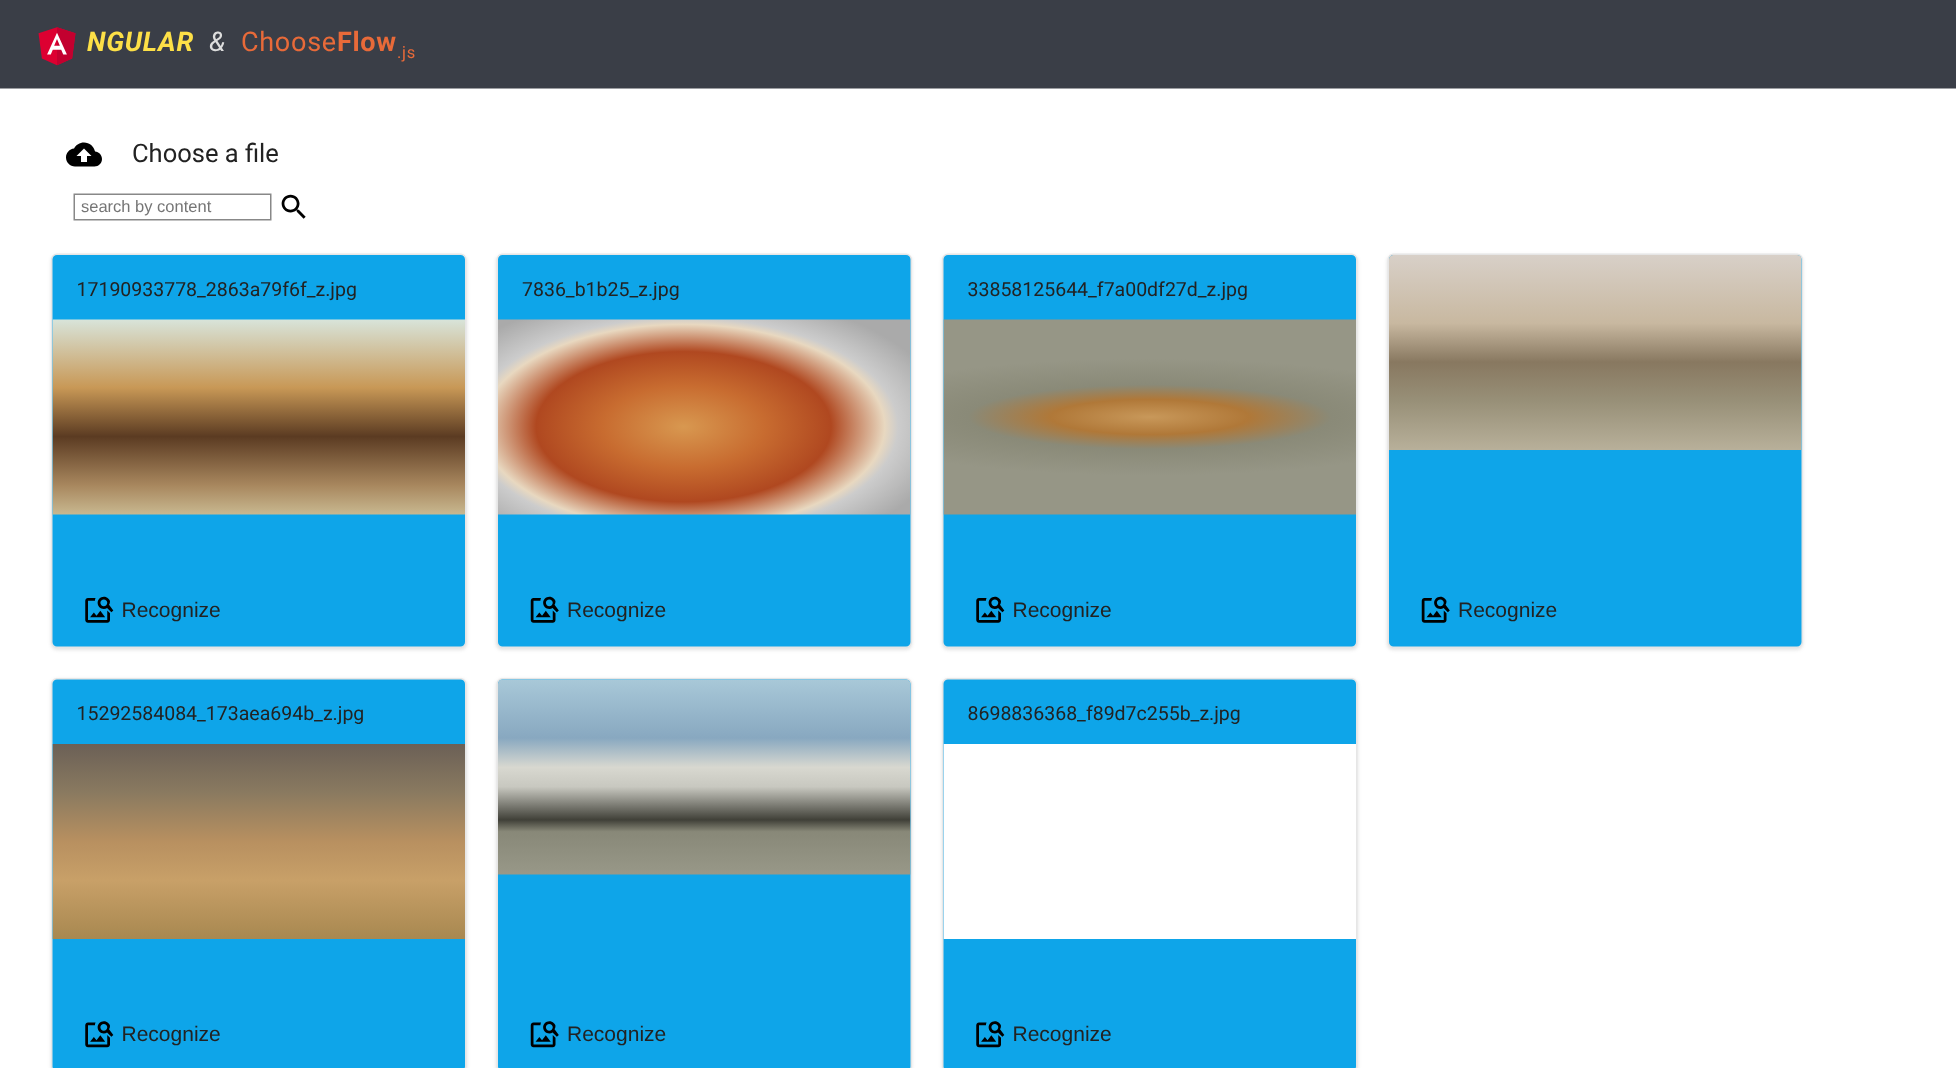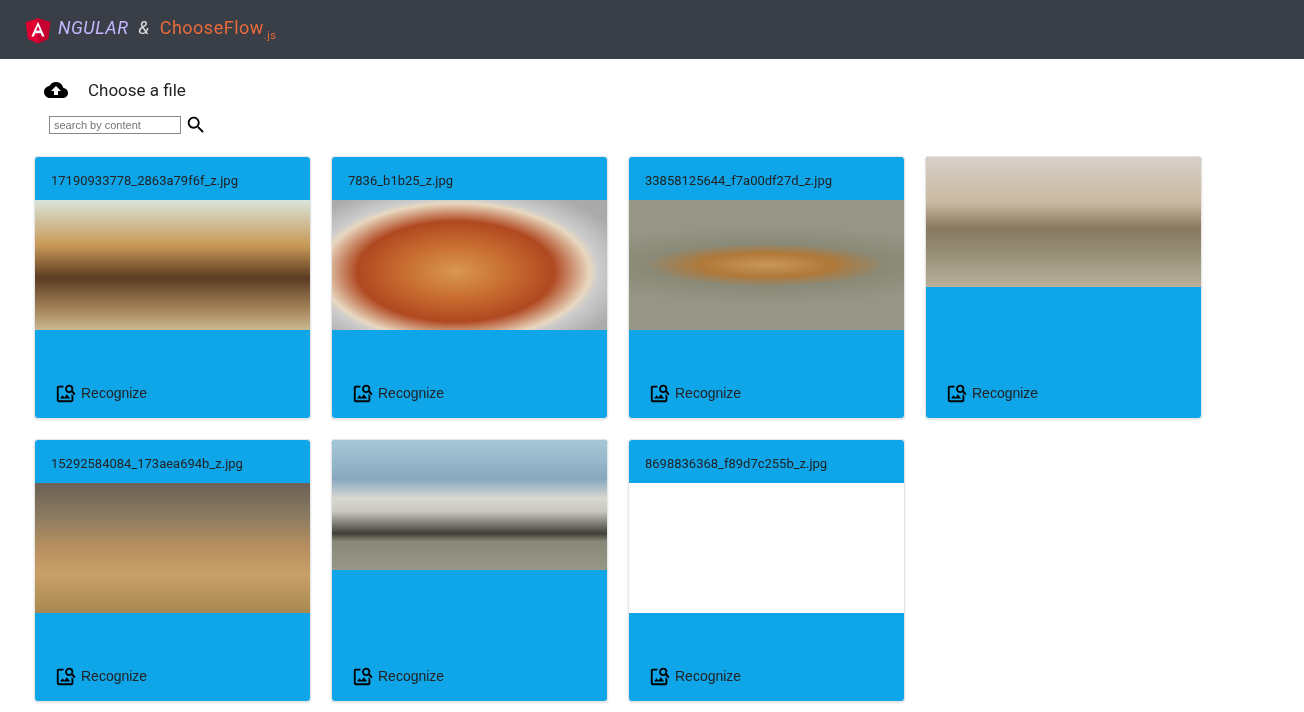--- a/index.html
+++ b/index.html
@@ -24,28 +24,28 @@
   .angular-shield {
     width: 28px;
     height: 28px;
     position: relative;
   }
   .brand-text {
     font-size: 18px;
     font-weight: 400;
     letter-spacing: 0.5px;
   }
-  .brand-angular { color: #c4b5fd; font-style: italic; font-weight: 400; }
+  .brand-angular { color: #fde047; font-style: italic; font-weight: 700; }
   .brand-amp { color: #ddd; padding: 0 5px; font-style: italic; }
   .brand-tensor { color: #e86a39; font-weight: 400; }
-  .brand-flow { color: #e86a39; font-weight: 400; }
+  .brand-flow { color: #e86a39; font-weight: 700; }
   .brand-js { color: #e86a39; font-size: 11px; vertical-align: sub; }
 
   .controls {
-    padding: 19px 44px 0 44px;
+    padding: 32px 44px 0 44px;
   }
   .file-row {
     display: flex;
     align-items: center;
     gap: 20px;
     margin-bottom: 12px;
   }
   .cloud-icon { width: 24px; height: 24px; }
   .choose-label {
     font-size: 17px;

